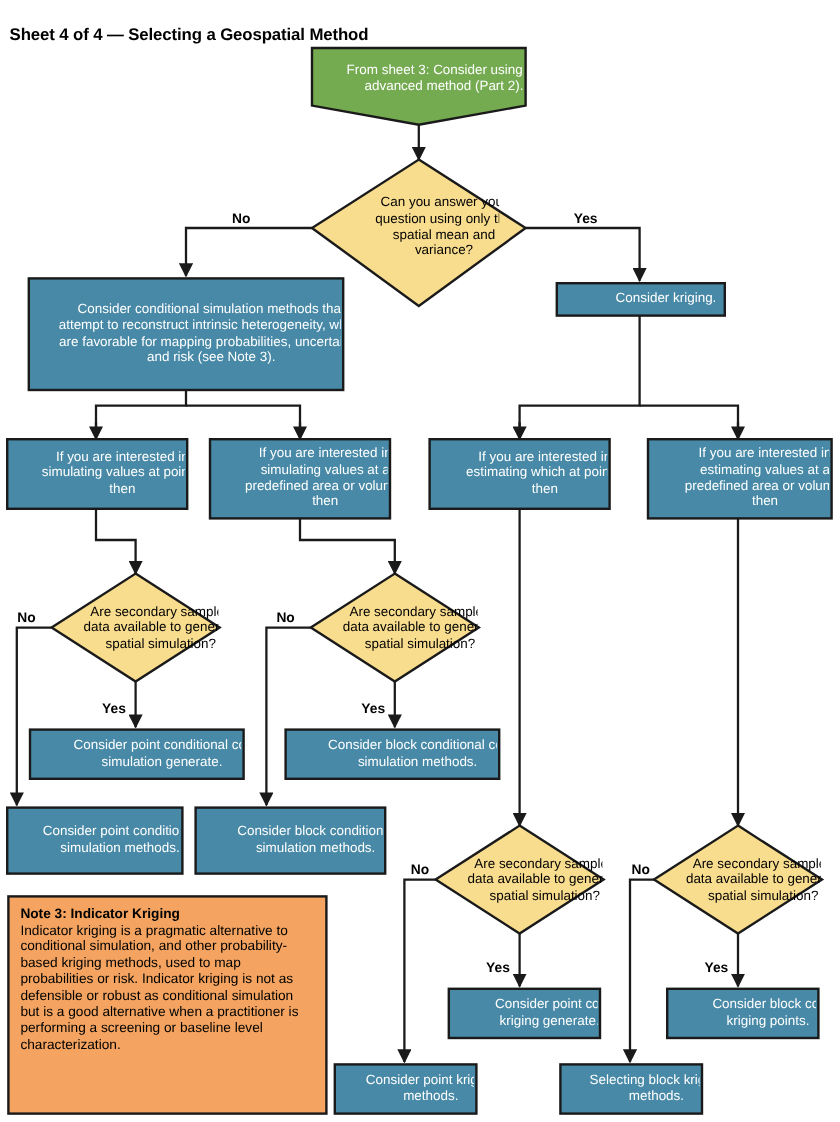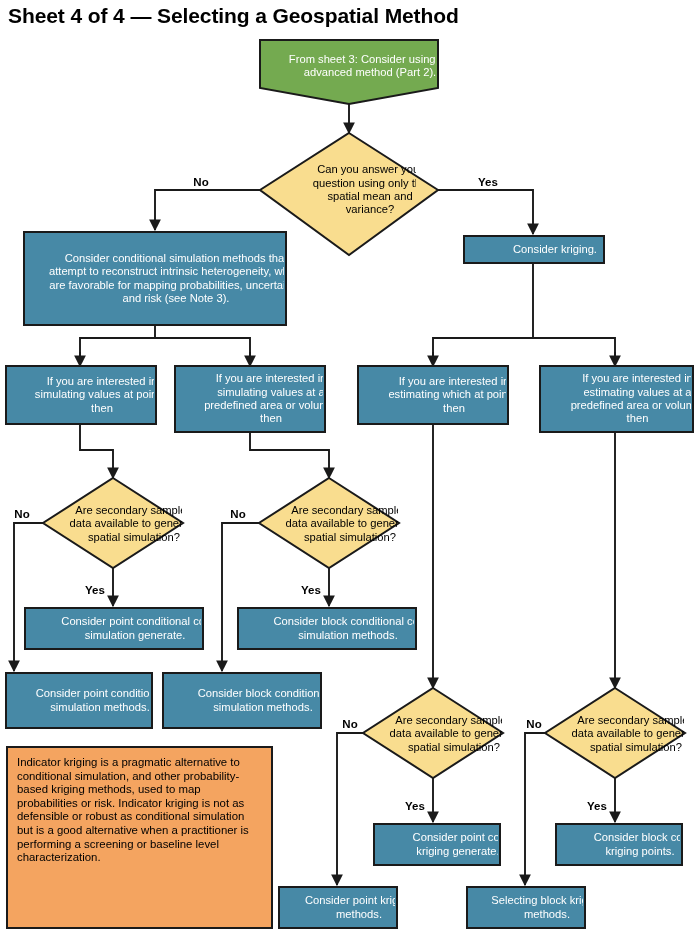--- a/index.html
+++ b/index.html
@@ -10,22 +10,22 @@
   body {
     width: 700px;
     height: 935px;
     position: relative;
     font-family: "Liberation Sans", sans-serif;
     overflow: hidden;
   }
   #chart-title {
     position: absolute;
     left: 8px;
-    top: 4px;
-    font-size: 21px;
+    top: 20px;
+    font-size: 14px;
     font-weight: bold;
     color: #000000;
     letter-spacing: -0.1px;
     white-space: nowrap;
   }
   #flow-svg {
     position: absolute;
     left: 0;
     top: 0;
     width: 700px;
@@ -334,17 +334,18 @@
       <div xmlns="http://www.w3.org/1999/xhtml" class="fo-wrap node-text txt-white">
         <span>Selecting block kriging methods.</span>
       </div>
     </foreignObject>
   </g>
 
   <g>
     <rect class="node-shape fill-orange" x="7" y="747" width="265" height="181"></rect>
     <foreignObject x="9" y="749" width="261" height="177">
       <div xmlns="http://www.w3.org/1999/xhtml" class="note-body">
+        <span class="note-head">Note 3: Indicator Kriging</span>
         <span>Indicator kriging is a pragmatic alternative to conditional simulation, and other probability-based kriging methods, used to map probabilities or risk. Indicator kriging is not as defensible or robust as conditional simulation but is a good alternative when a practitioner is performing a screening or baseline level characterization.</span>
       </div>
     </foreignObject>
   </g>
 </svg>
 
 </body></html>

